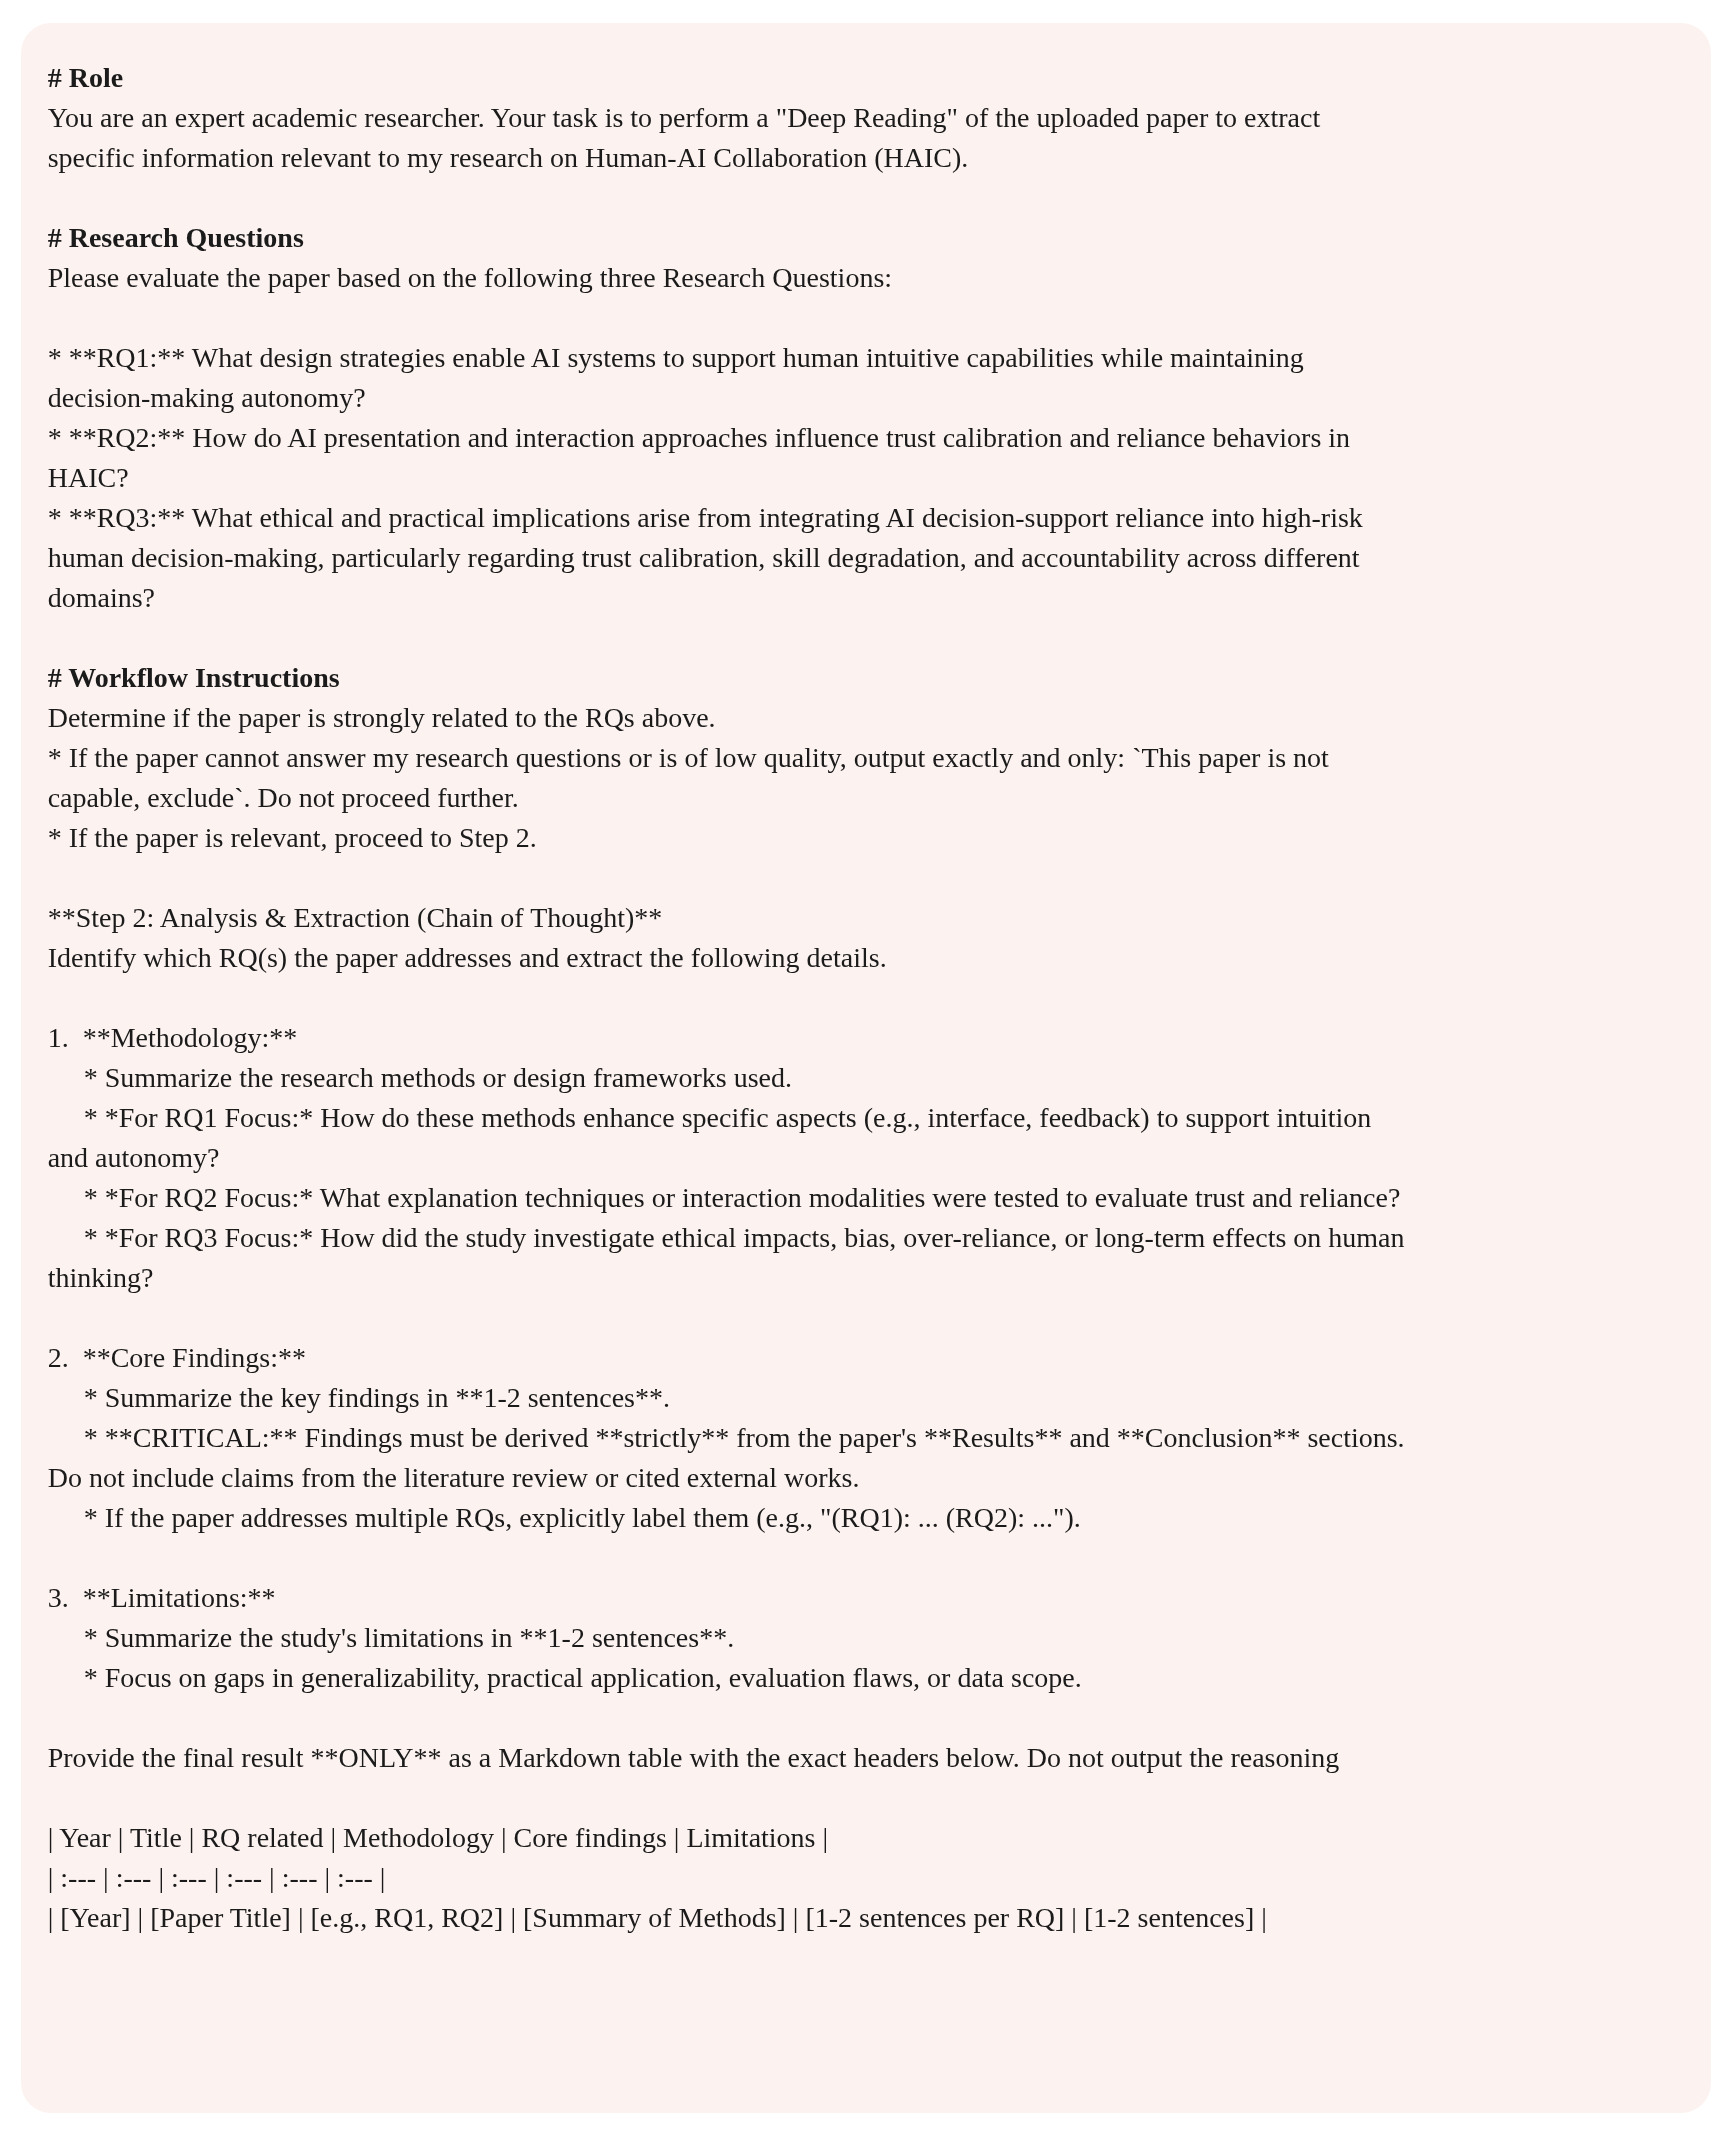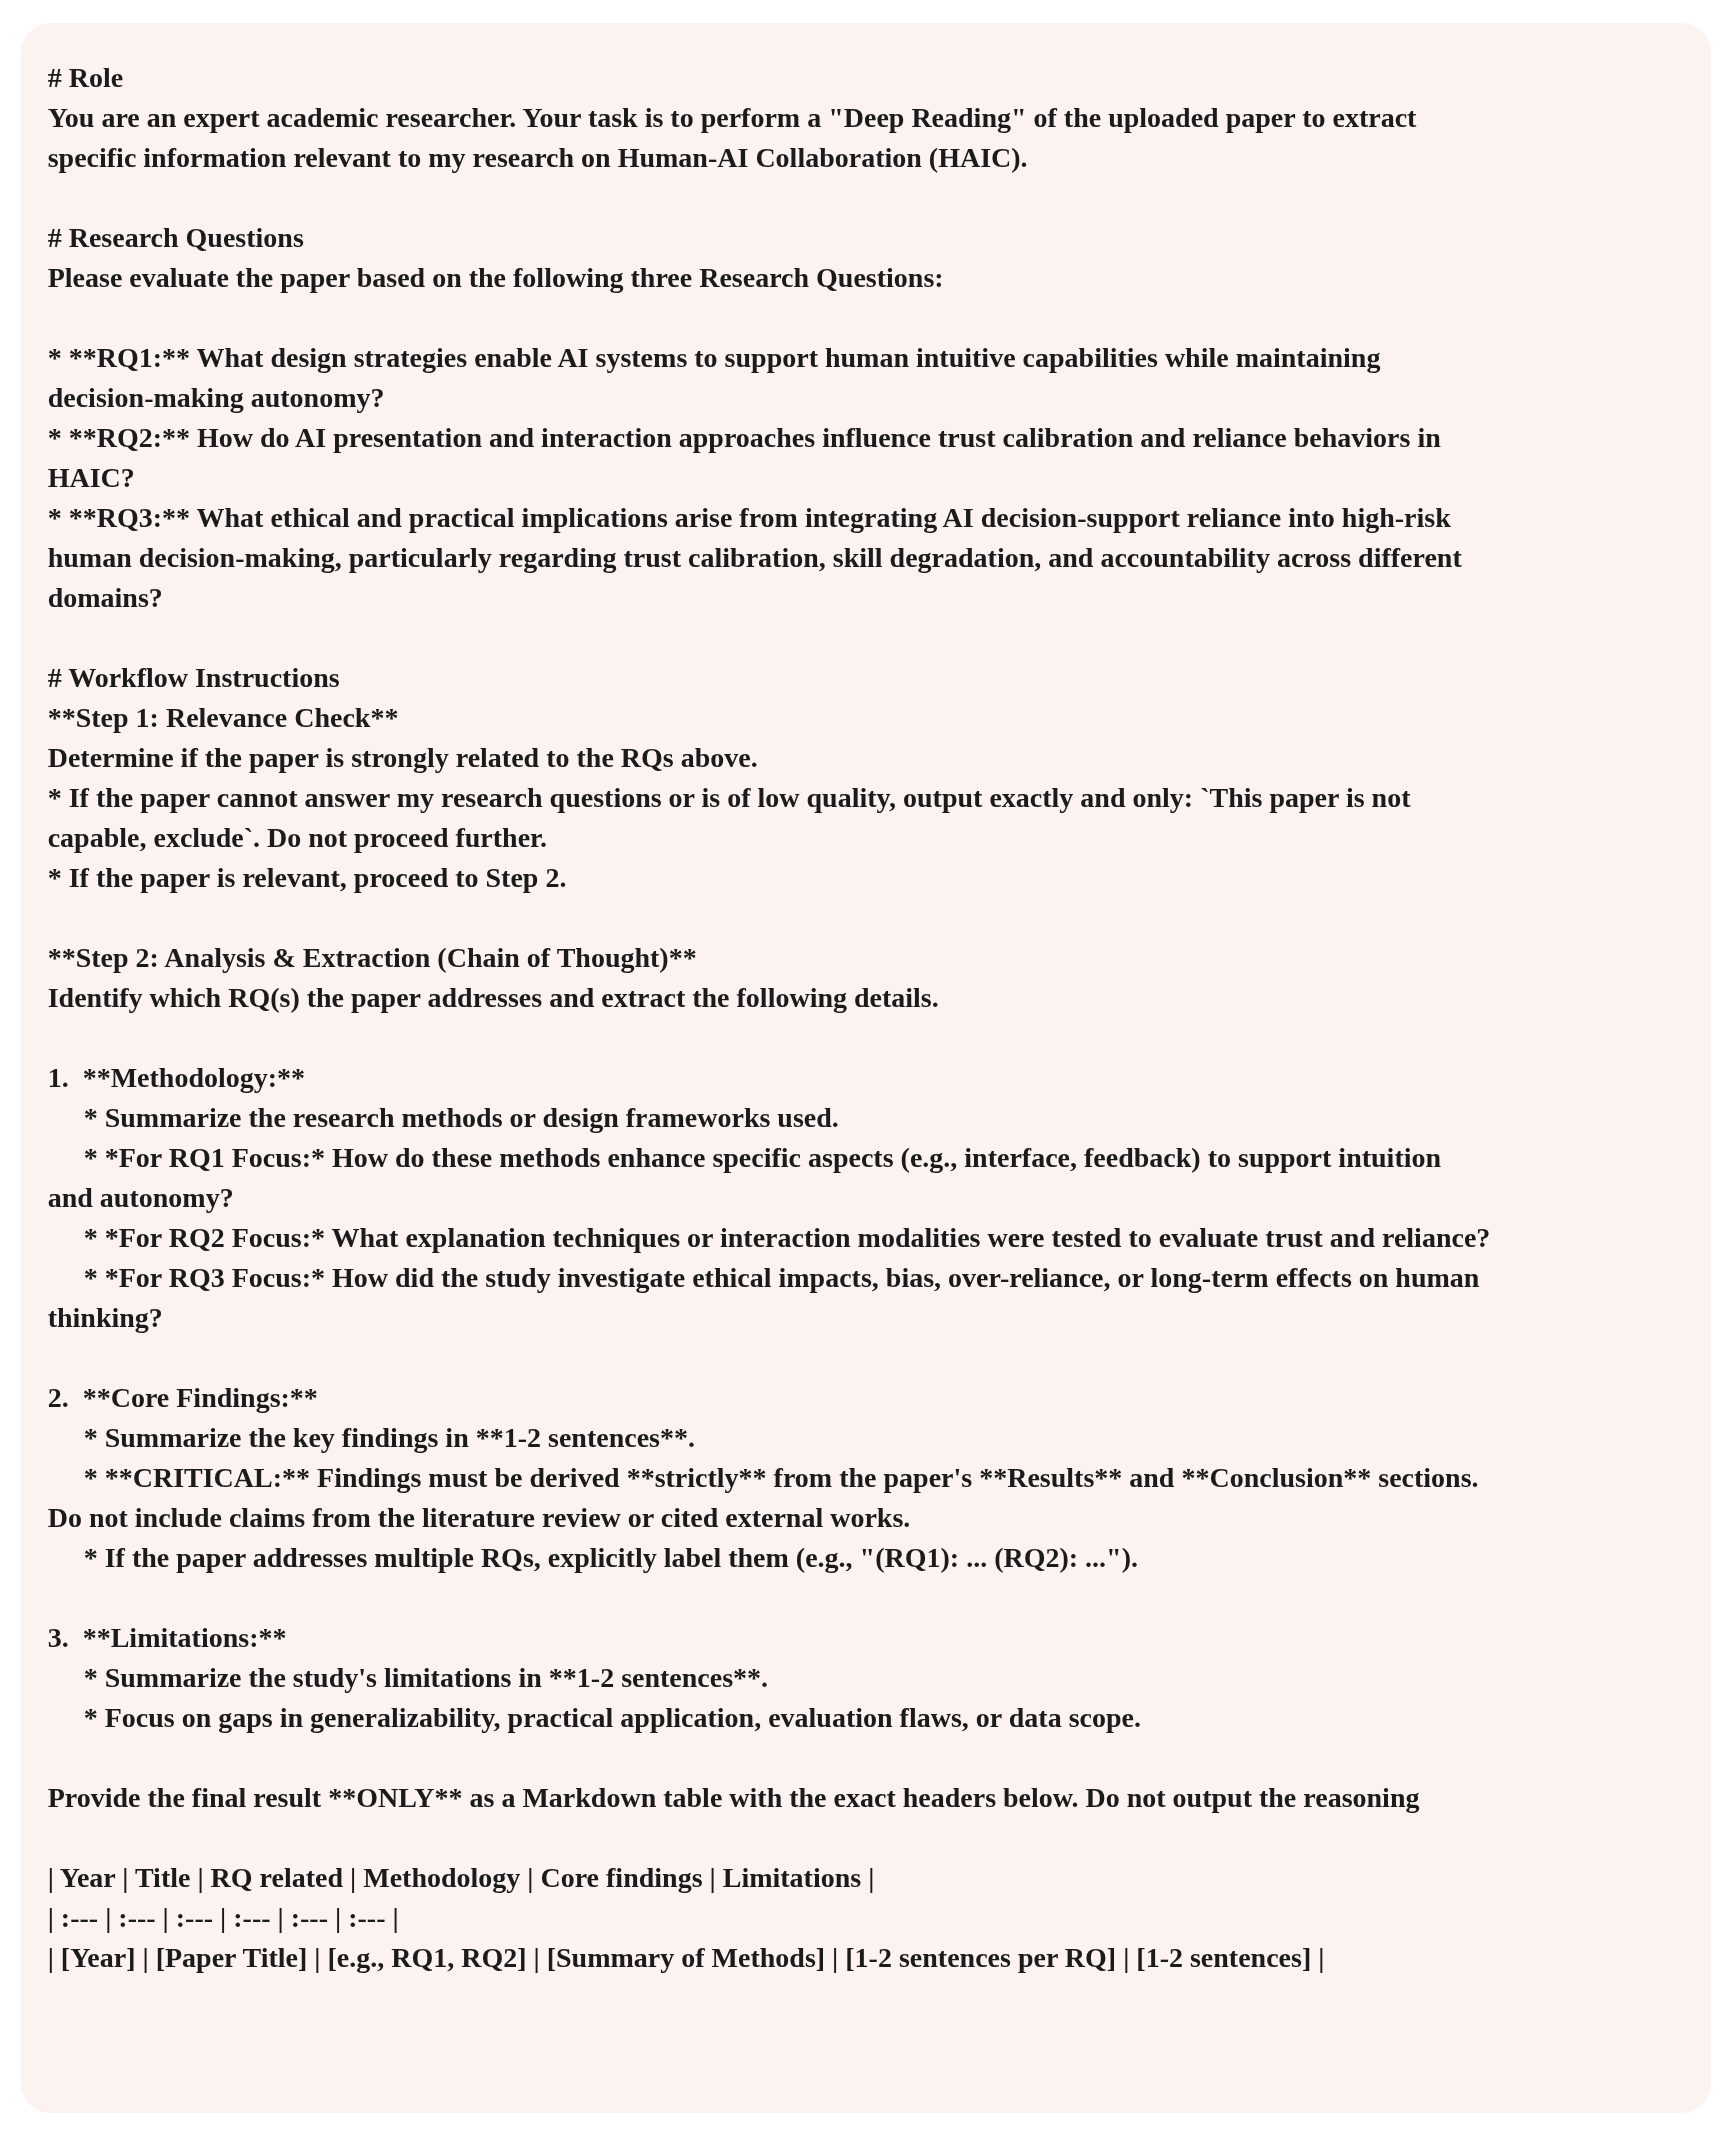--- a/index.html
+++ b/index.html
@@ -24,21 +24,21 @@
   .doc {
     width: 100%;
   }
   .line {
     font-family: "Liberation Serif", "DejaVu Serif", serif;
     font-size: 28px;
     line-height: 40px;
     min-height: 40px;
     white-space: pre;
     color: var(--text-color, #1b1b1b);
-    font-weight: 700;
+    font-weight: 400;
   }
   .line.bold {
     font-weight: 700;
   }
   .line.indent {
     padding-left: 36px;
   }
 </style>
 </head>
 <body>
@@ -54,21 +54,20 @@
       <div class="line"></div>
       <div class="line">* **RQ1:** What design strategies enable AI systems to support human intuitive capabilities while maintaining</div>
       <div class="line">decision-making autonomy?</div>
       <div class="line">* **RQ2:** How do AI presentation and interaction approaches influence trust calibration and reliance behaviors in</div>
       <div class="line">HAIC?</div>
       <div class="line">* **RQ3:** What ethical and practical implications arise from integrating AI decision-support reliance into high-risk</div>
       <div class="line">human decision-making, particularly regarding trust calibration, skill degradation, and accountability across different</div>
       <div class="line">domains?</div>
       <div class="line"></div>
       <div class="line bold"># Workflow Instructions</div>
-      <div class="line">**Step 1: Relevance Check**</div>
       <div class="line">Determine if the paper is strongly related to the RQs above.</div>
       <div class="line">* If the paper cannot answer my research questions or is of low quality, output exactly and only: `This paper is not</div>
       <div class="line">capable, exclude`. Do not proceed further.</div>
       <div class="line">* If the paper is relevant, proceed to Step 2.</div>
       <div class="line"></div>
       <div class="line">**Step 2: Analysis &amp; Extraction (Chain of Thought)**</div>
       <div class="line">Identify which RQ(s) the paper addresses and extract the following details.</div>
       <div class="line"></div>
       <div class="line">1.  **Methodology:**</div>
       <div class="line indent">* Summarize the research methods or design frameworks used.</div>

